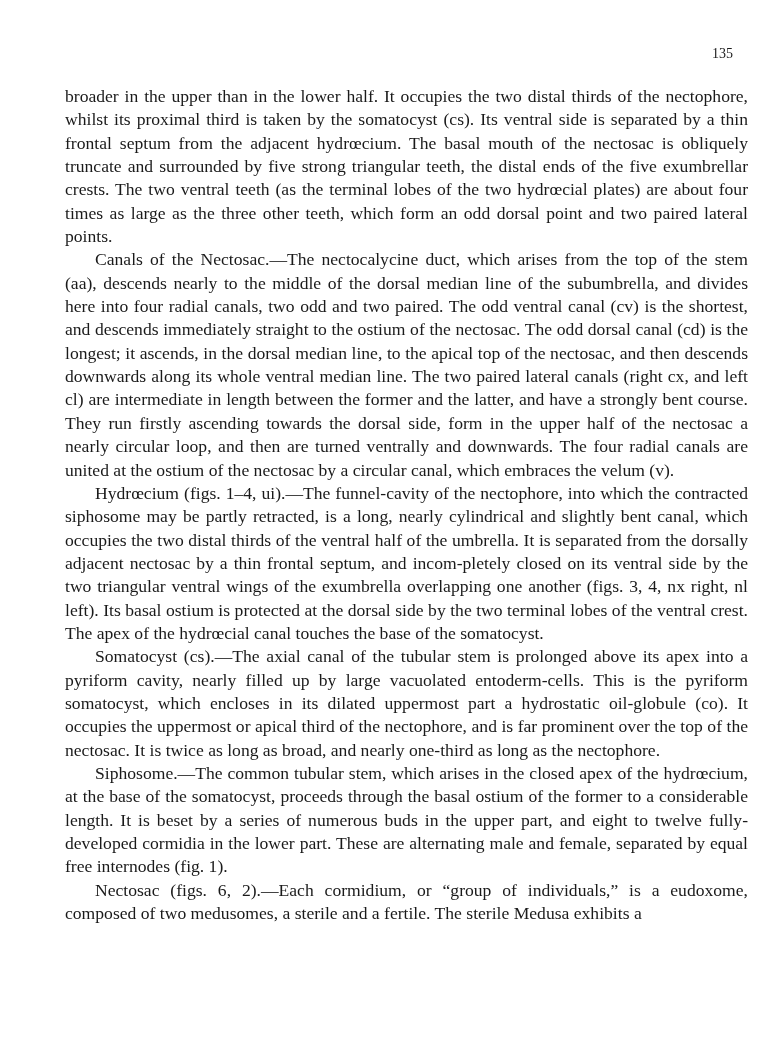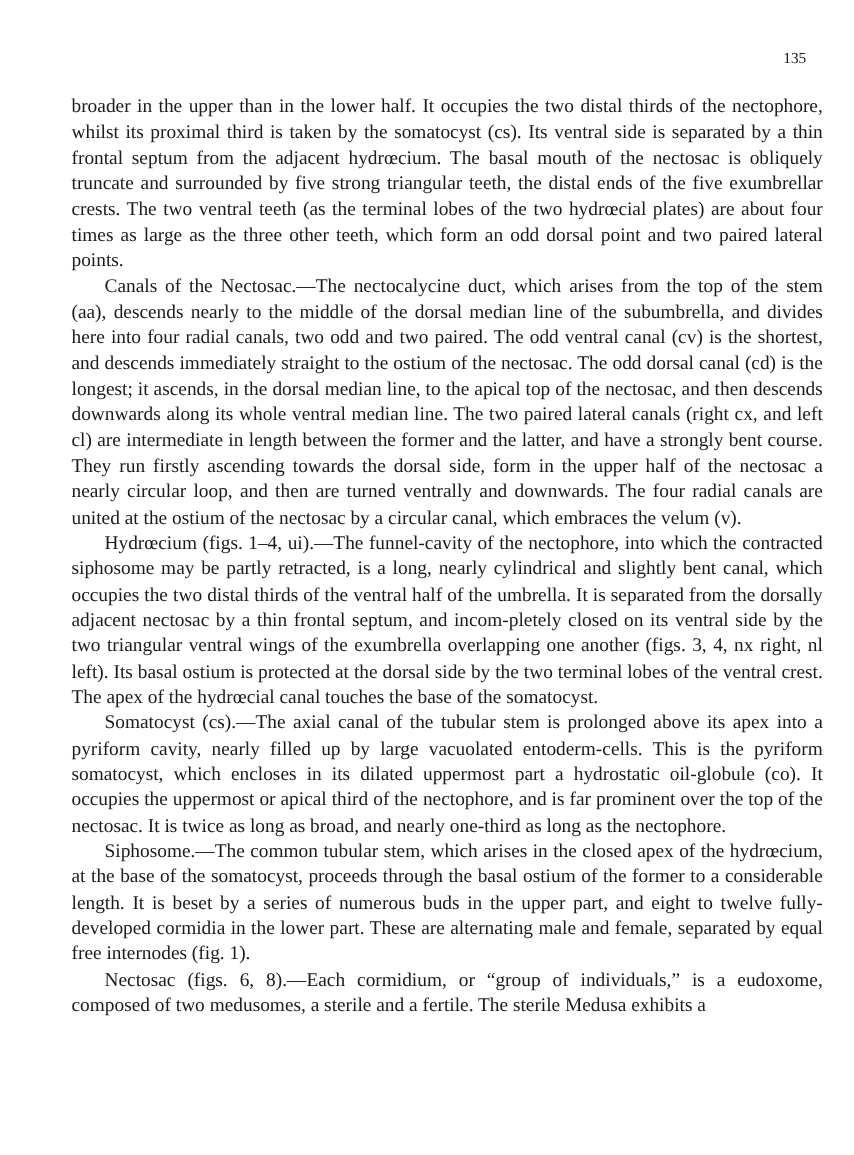--- a/index.html
+++ b/index.html
@@ -75,15 +75,15 @@
   <p class="indent">
     <span class="lead">Hydrœcium</span><span> (figs. 1–4, ui).—The funnel-cavity of the nectophore, into which the contracted siphosome may be partly retracted, is a long, nearly cylindrical and slightly bent canal, which occupies the two distal thirds of the ventral half of the umbrella.  It is separated from the dorsally adjacent nectosac by a thin frontal septum, and incom-pletely closed on its ventral side by the two triangular ventral wings of the exumbrella overlapping one another (figs. 3, 4, nx right, nl left).  Its basal ostium is protected at the dorsal side by the two terminal lobes of the ventral crest.  The apex of the hydrœcial canal touches the base of the somatocyst.</span>
   </p>
   <p class="indent">
     <span class="lead">Somatocyst</span><span> (cs).—The axial canal of the tubular stem is prolonged above its apex into a pyriform cavity, nearly filled up by large vacuolated entoderm-cells.  This is the pyriform somatocyst, which encloses in its dilated uppermost part a hydrostatic oil-globule (co).  It occupies the uppermost or apical third of the nectophore, and is far prominent over the top of the nectosac.  It is twice as long as broad, and nearly one-third as long as the nectophore.</span>
   </p>
   <p class="indent">
     <span class="lead">Siphosome.</span><span>—The common tubular stem, which arises in the closed apex of the hydrœcium, at the base of the somatocyst, proceeds through the basal ostium of the former to a considerable length.  It is beset by a series of numerous buds in the upper part, and eight to twelve fully-developed cormidia in the lower part.  These are alternating male and female, separated by equal free internodes (fig. 1).</span>
   </p>
   <p class="indent">
-    <span class="lead">Nectosac</span><span> (figs. 6, 8).—Each cormidium, or “group of individuals,” is a eudoxome, composed of two medusomes, a sterile and a fertile.  The sterile Medusa exhibits a</span>
+    <span class="lead">Nectosac</span><span> (figs. 6, 2).—Each cormidium, or “group of individuals,” is a eudoxome, composed of two medusomes, a sterile and a fertile.  The sterile Medusa exhibits a</span>
   </p>
 </div>
 
 </body></html>

